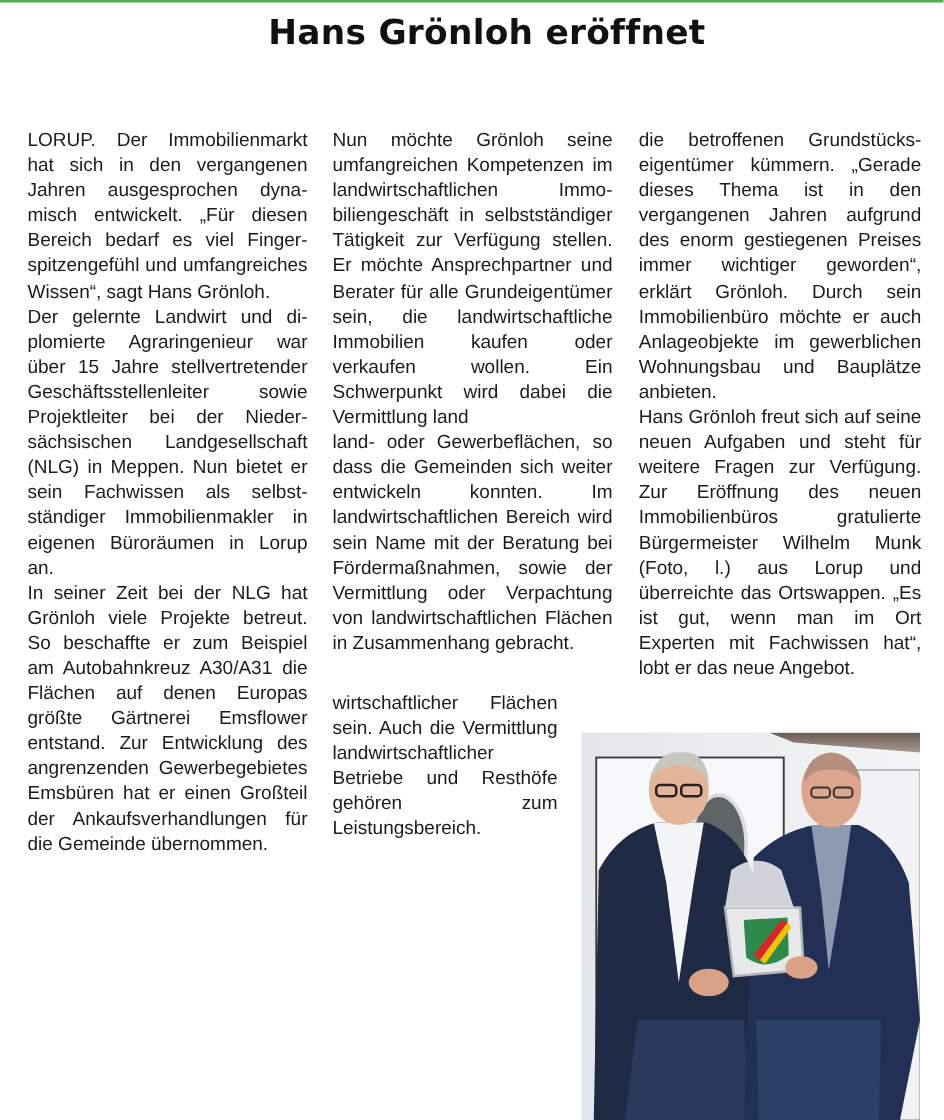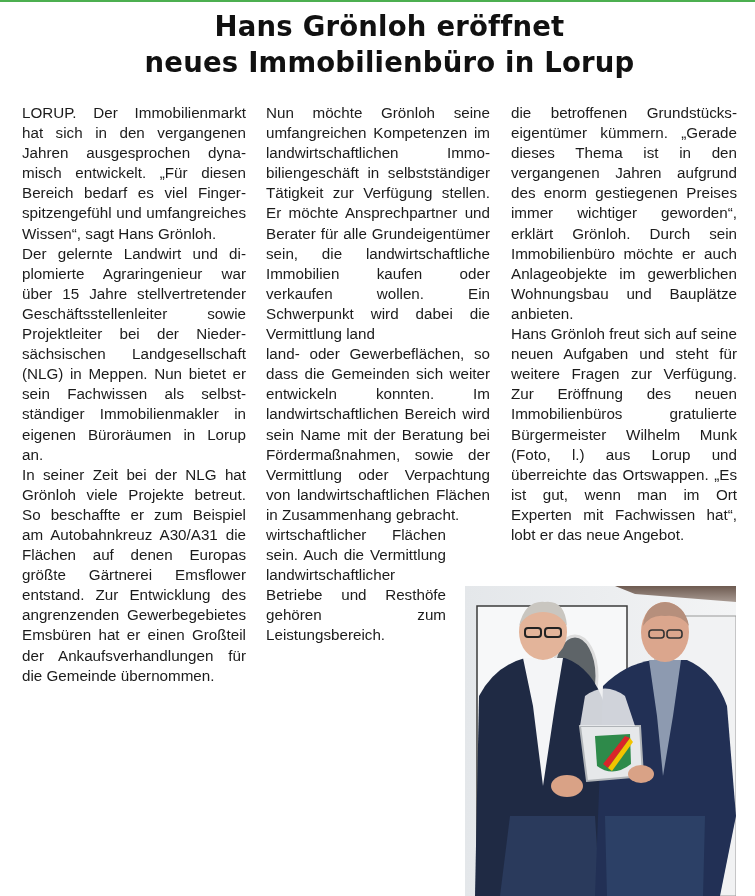--- a/index.html
+++ b/index.html
@@ -9,33 +9,32 @@
   .headline { position:absolute; left:0; top:8px; width:755px; text-align:center;
               font-family:"DejaVu Sans", sans-serif; font-weight:bold; font-size:27.5px;
               line-height:36px; color:#111; letter-spacing:0.2px; }
   .headline div { white-space:nowrap;padding-left:24px; }
   .col { position:absolute; top:103px; font-size:15.2px; line-height:20.1px;
          text-align:justify; hyphens:manual; }
   .col p { margin:0; }
   .c1 { left:22px; width:224px; }
   .c2 { left:266px; width:224px; }
   .c3 { left:511px; width:226px; }
-  .c2 .narrow { width:180px; }
+  .c2 .narrow { width:180px;margin-top:28px; }
   .photo { position:absolute; left:465px; top:586px; width:271px; height:310px; overflow:hidden;
            background:#eceff1; }
   .photo svg { display:block; }
 </style>
 </head>
 <body>
 
 <div class="topline"></div>
 
 <h1 class="headline" style="margin:0;">
   <div>Hans Grönloh eröffnet</div>
-  <div>neues Immobilienbüro in Lorup</div>
 </h1>
 
 <div class="col c1">
   <p>LORUP. Der Immobilienmarkt hat sich in den vergangenen Jahren ausgesprochen dyna­misch entwickelt. „Für diesen Bereich bedarf es viel Finger­spitzengefühl und umfangrei­ches Wissen“, sagt Hans Grön­loh.</p>
   <p>Der gelernte Landwirt und di­plomierte Agraringenieur war über 15 Jahre stellvertretender Geschäftsstellenleiter sowie Projektleiter bei der Nieder­sächsischen Landgesellschaft (NLG) in Meppen. Nun bietet er sein Fachwissen als selbst­ständiger Immobilienmakler in eigenen Büroräumen in Lorup an.</p>
   <p>In seiner Zeit bei der NLG hat Grönloh viele Projekte be­treut. So beschaffte er zum Beispiel am Autobahnkreuz A30/A31 die Flächen auf de­nen Europas größte Gärtnerei Emsflower entstand. Zur Ent­wicklung des angrenzenden Gewerbegebietes Emsbüren hat er einen Großteil der An­kaufsverhandlungen für die Gemeinde übernommen.</p>
 </div>
 
 <div class="col c2">
   <p>Nun möchte Grönloh seine umfangreichen Kompetenzen im landwirtschaftlichen Immo­biliengeschäft in selbststän­diger Tätigkeit zur Verfügung stellen. Er möchte Ansprech­partner und Berater für alle Grundeigentümer sein, die landwirtschaftliche Immobi­lien kaufen oder verkaufen wollen. Ein Schwerpunkt wird dabei die Vermittlung land­</p>

